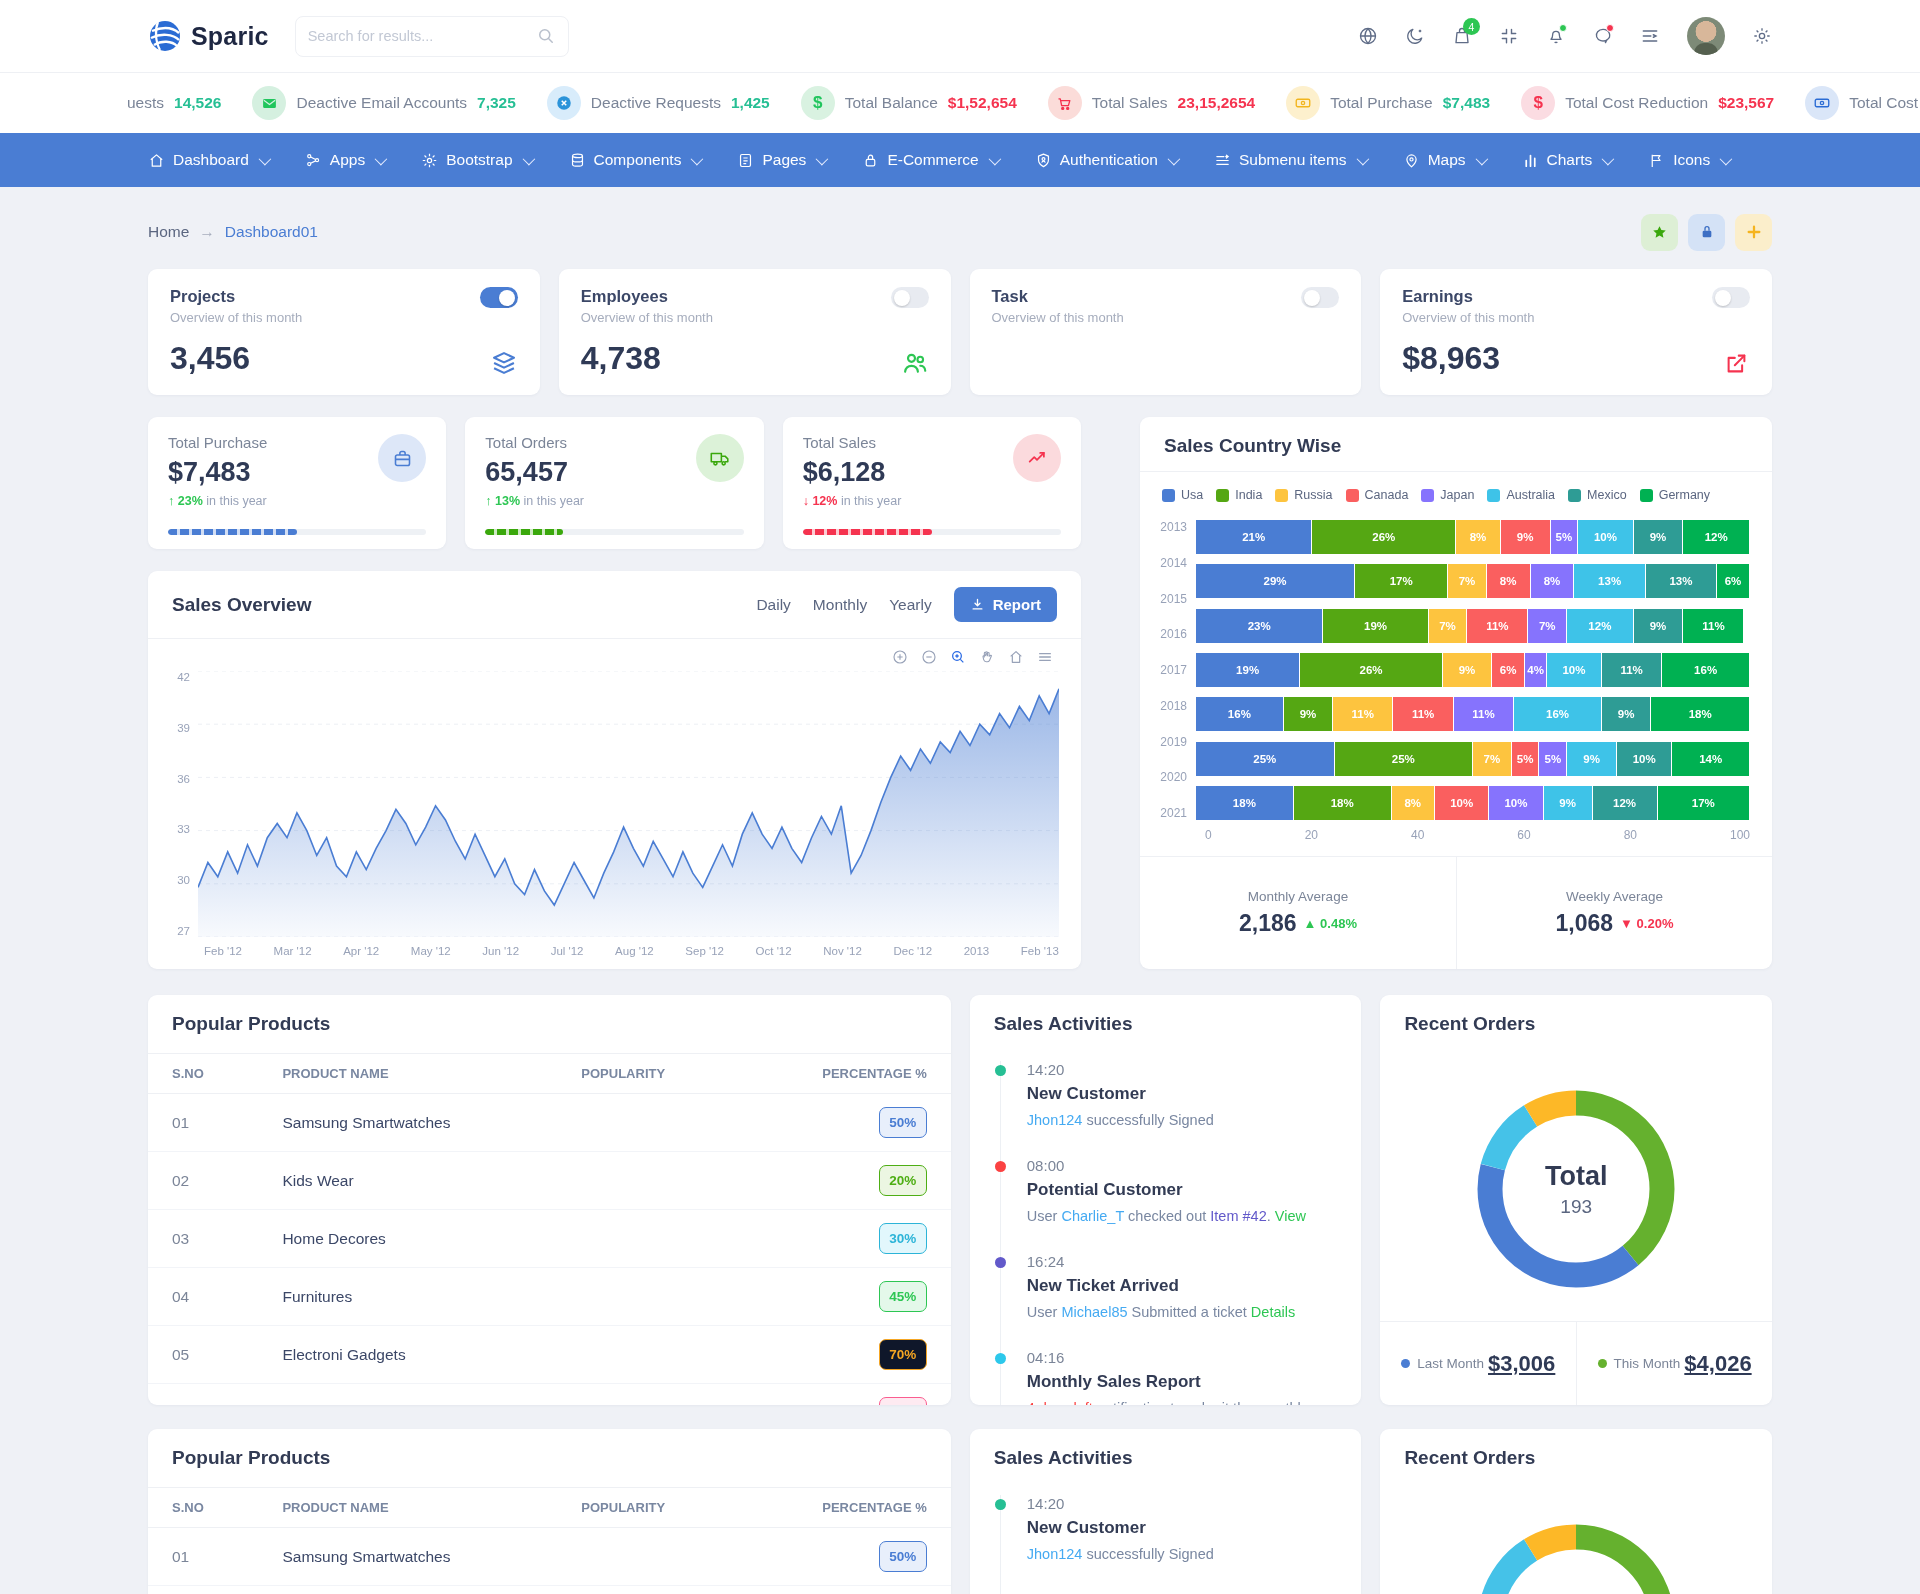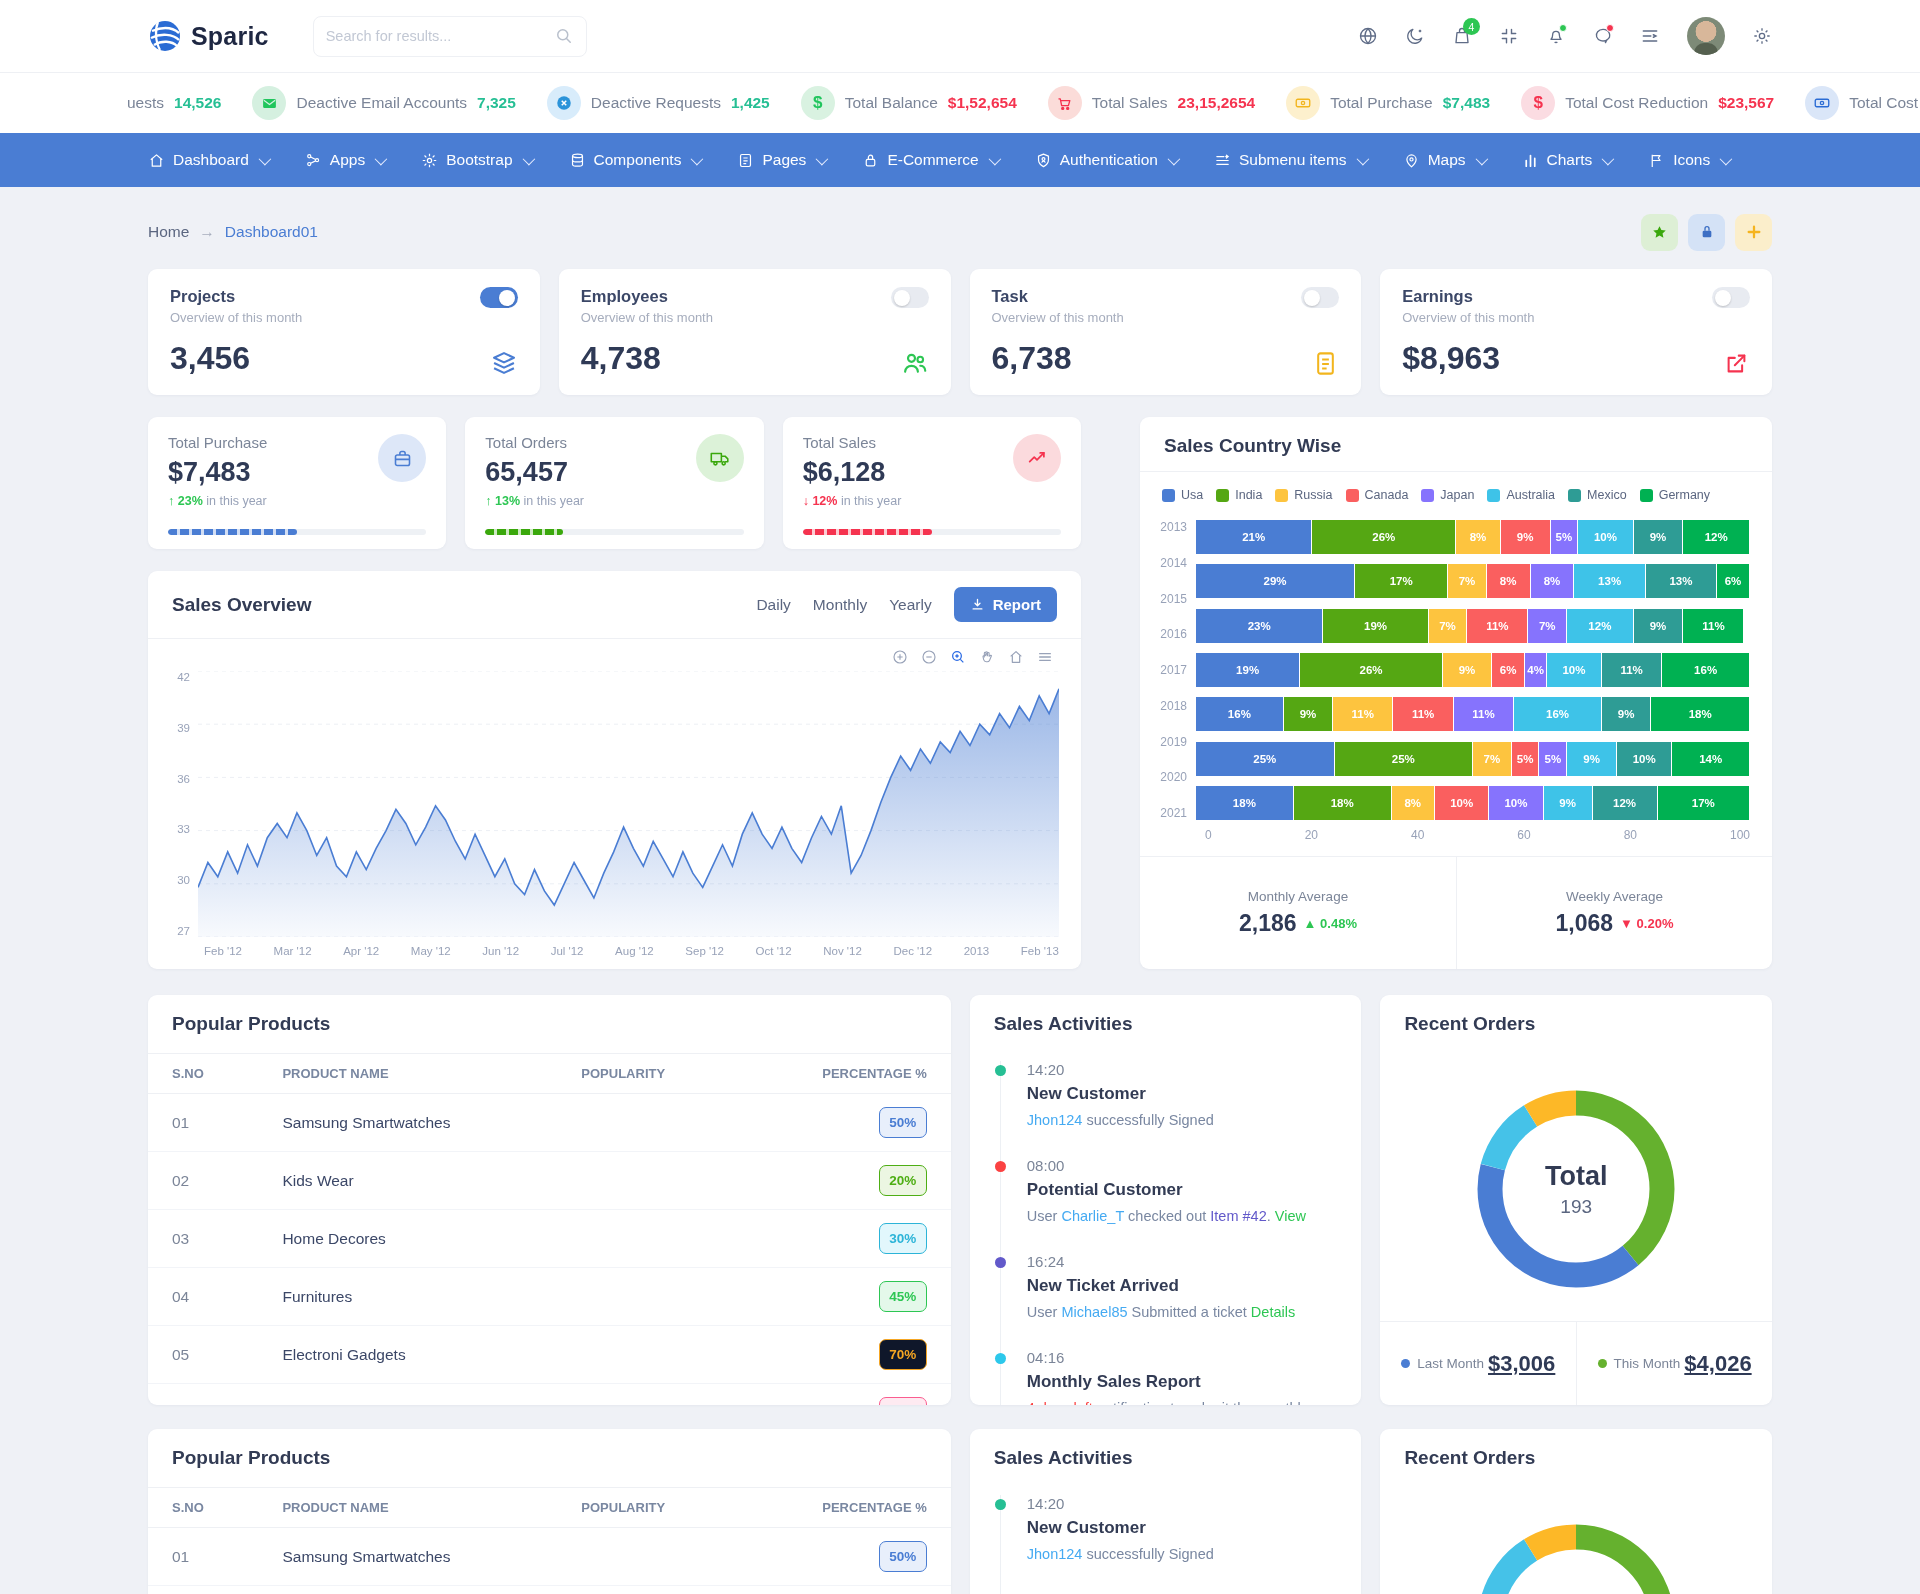--- a/index.html
+++ b/index.html
@@ -6,21 +6,21 @@
   html,body { width:1920px; height:1594px; overflow:hidden; background:#eff1f6;
     font-family:"Liberation Sans", sans-serif; color:#323b54; }
   .ic { width:20px; height:20px; display:block; }
   svg { display:block; }
 
   
   .header { height:72px; background:#fff; display:flex; align-items:center; padding:0 148px; }
   .logo { display:flex; align-items:center; gap:9px; margin-right:26px; }
   .logo-txt { font-size:25px; font-weight:bold; color:#1e2742; letter-spacing:.2px; }
   .search { width:274px; height:41px; border:1px solid #eef0f4; border-radius:8px; background:#fff;
-    display:flex; align-items:center; padding:0 12px;margin-left:18px; }
+    display:flex; align-items:center; padding:0 12px; }
   .search input { border:none; outline:none; flex:1; font-size:14.5px; color:#5b6680; background:transparent;
     font-family:"Liberation Sans", sans-serif; }
   .search input::placeholder { color:#c2c8d4; }
   .hicons { margin-left:auto; display:flex; align-items:center; gap:27px; color:#5f6c87; }
   .hic { position:relative; cursor:pointer; }
   .badge { position:absolute; top:-8px; right:-8px; min-width:17px; height:17px; border-radius:50%;
     background:#2dc653; color:#fff; font-size:10.5px; display:flex; align-items:center; justify-content:center; padding:0 3px; }
   .dot { position:absolute; top:-2px; right:-1px; width:8px; height:8px; border-radius:50%; border:1.5px solid #fff; }
   .dot.g { background:#2dc653; } .dot.r { background:#f5334f; }
   .avatar { width:38px; height:38px; border-radius:50%; background:radial-gradient(circle at 50% 38%, #d8b79a 0 34%, #7d8a77 35% 100%); position:relative; overflow:hidden; }
@@ -463,27 +463,20 @@
     </div>
     <div class="card stat">
       <div class="stat-top">
         <div>
             <div class="stat-t">Task</div>
         <div class="stat-s">Overview of this month</div>
           </div>
         <span class="toggle">
             <span class="knob"></span>
           </span>
-      </div>
-      <div class="stat-bot">
-        <span class="stat-v">6,738</span>
-        <svg width="27" height="27" viewBox="0 0 24 24" fill="none" stroke="#f2b51d" stroke-width="1.8" stroke-linejoin="round">
-            <rect x="5.5" y="3" width="13" height="18" rx="2"></rect>
-            <path d="M9 8.5h6M9 12.5h6M9 16.5h4"></path>
-          </svg>
       </div>
     </div>
     <div class="card stat">
       <div class="stat-top">
         <div>
             <div class="stat-t">Earnings</div>
         <div class="stat-s">Overview of this month</div>
           </div>
         <span class="toggle">
             <span class="knob"></span>

